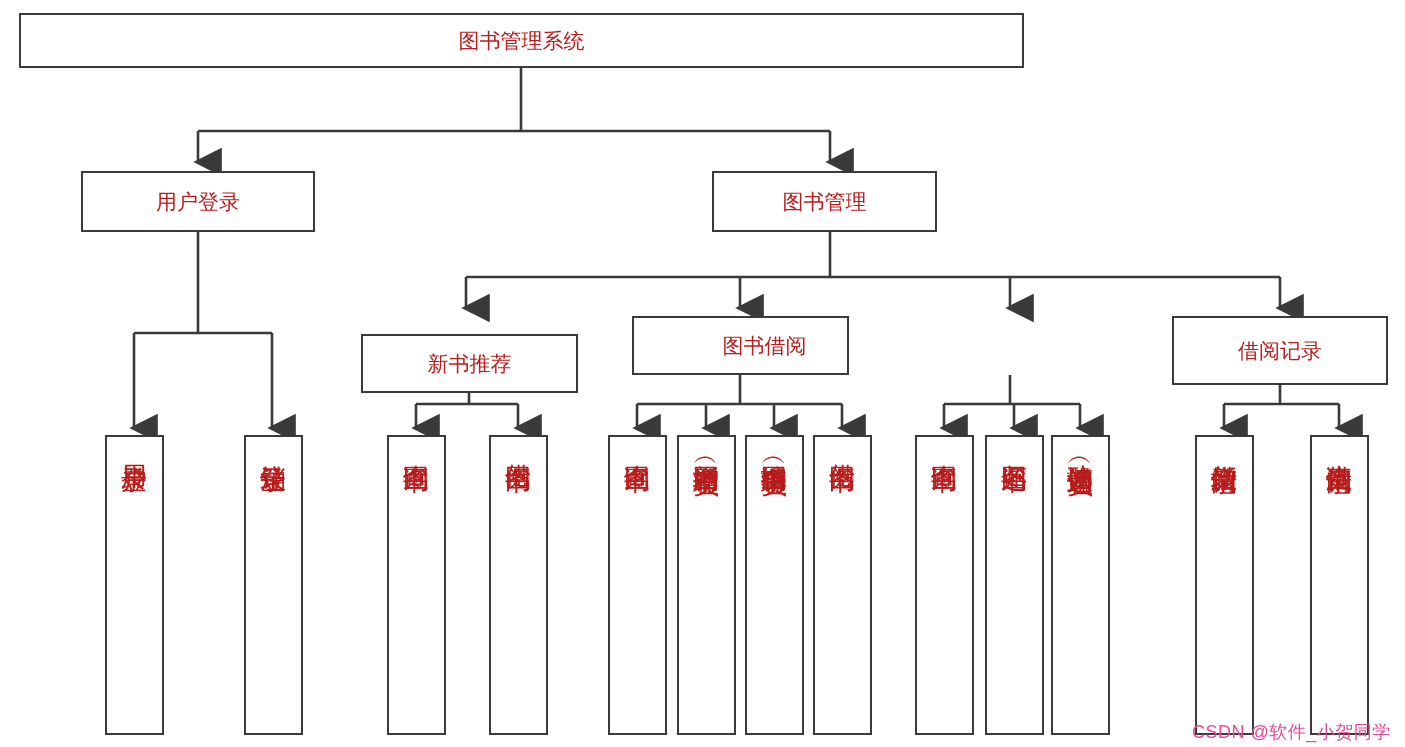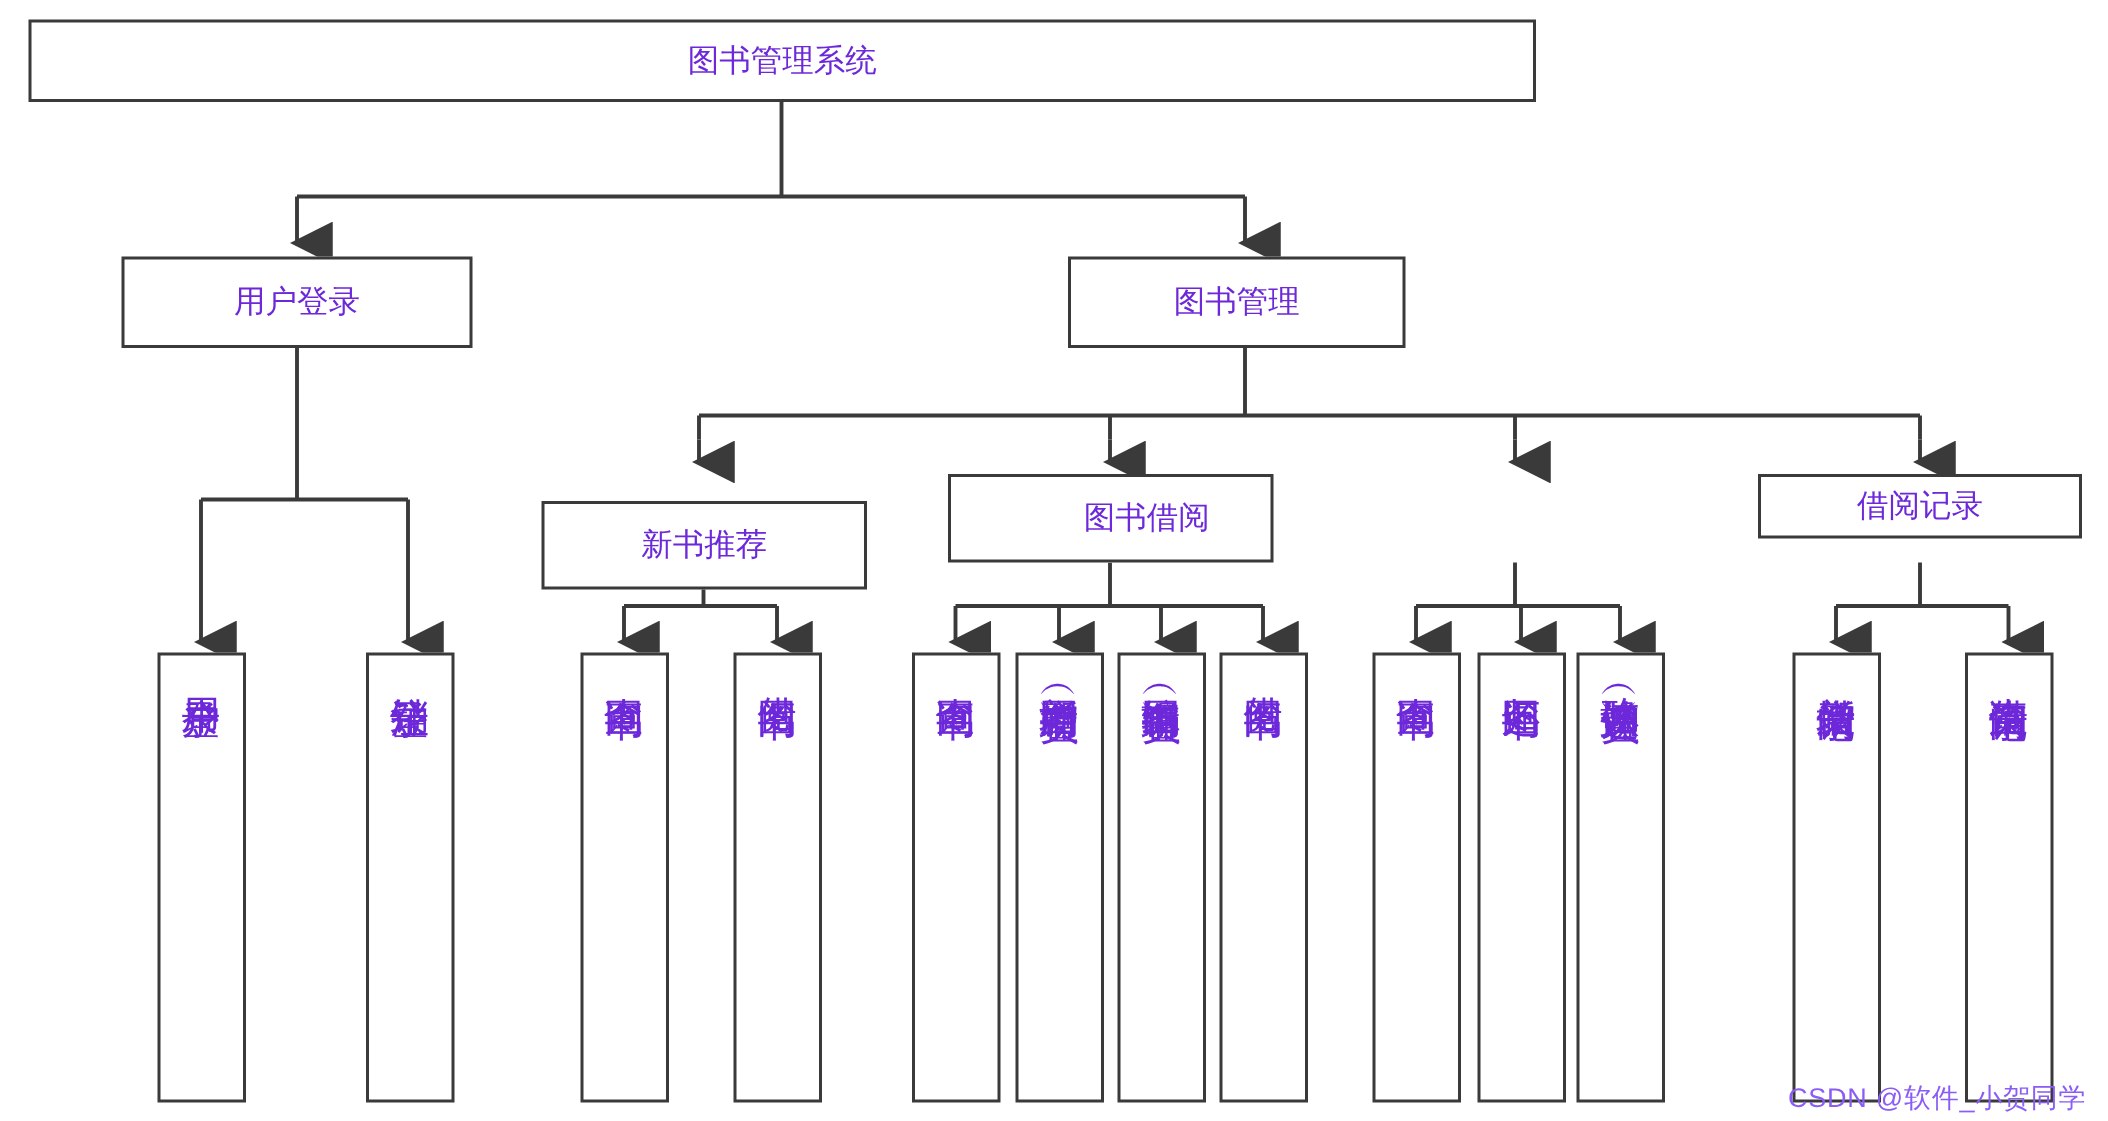--- a/index.html
+++ b/index.html
@@ -31,21 +31,21 @@
     position: absolute;
     box-sizing: border-box;
     background: #ffffff;
     border: 2px solid #3a3a3a;
     display: flex;
     align-items: center;
     justify-content: center;
     color: #333333;
   }
   .node-label {
-    color: #6d28d9;
+    color: #b91c1c;
     line-height: 1.12;
     text-align: center;
     white-space: pre-wrap;
   }
   
   .node.horiz .node-label {
     writing-mode: horizontal-tb;
     font-size: 21px;
   }
   
@@ -59,21 +59,21 @@
     text-orientation: upright;
     font-size: 26px;
     letter-spacing: 1px;
     line-height: 1;
   }
   .watermark {
     position: absolute;
     left: 1192px;
     top: 720px;
     font-size: 18px;
-    color: #8b5cf6;
+    color: #ec4899;
     letter-spacing: 0.5px;
     white-space: nowrap;
     font-family: "Liberation Sans", sans-serif;
   }
 </style>
 </head>
 <body>
 
 <div id="diagram-root">
 
@@ -172,21 +172,21 @@
   <div class="node horiz" style="left:712px; top:171px; width:225px; height:61px;">
     <span class="node-label">图书管理</span>
   </div>
 
   <div class="node horiz" style="left:361px; top:316px; width:217px; height:59px;margin-top:18px;">
     <span class="node-label">新书推荐</span>
   </div>
   <div class="node horiz" style="left:632px; top:316px; width:217px; height:59px;padding-left:48px;">
     <span class="node-label">图书借阅</span>
   </div>
-  <div class="node horiz" style="left:1172px; top:316px; width:216px; height:43px;">
+  <div class="node horiz" style="left:1172px; top:316px; width:216px; height:69px;">
     <span class="node-label">借阅记录</span>
   </div>
 
   <div class="node vert" style="left:105px; top:435px; width:59px; height:300px;">
     <span class="node-label">用户登录</span>
   </div>
   <div class="node vert" style="left:244px; top:435px; width:59px; height:300px;">
     <span class="node-label">注销登录</span>
   </div>
 

